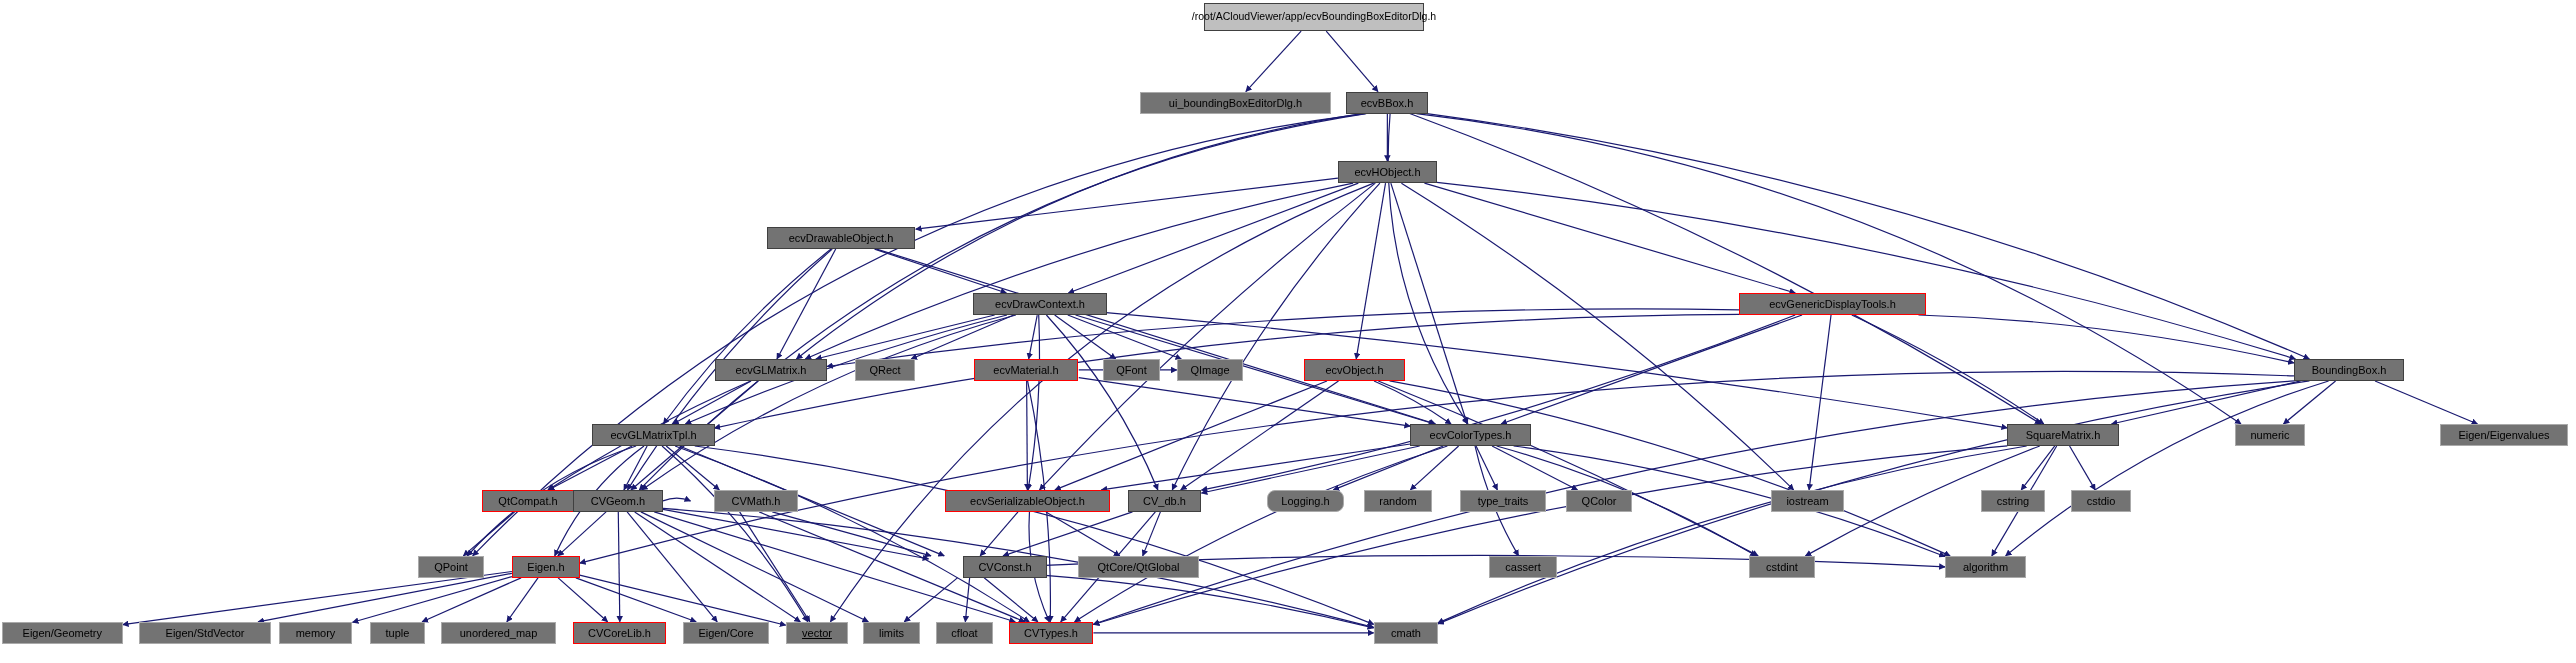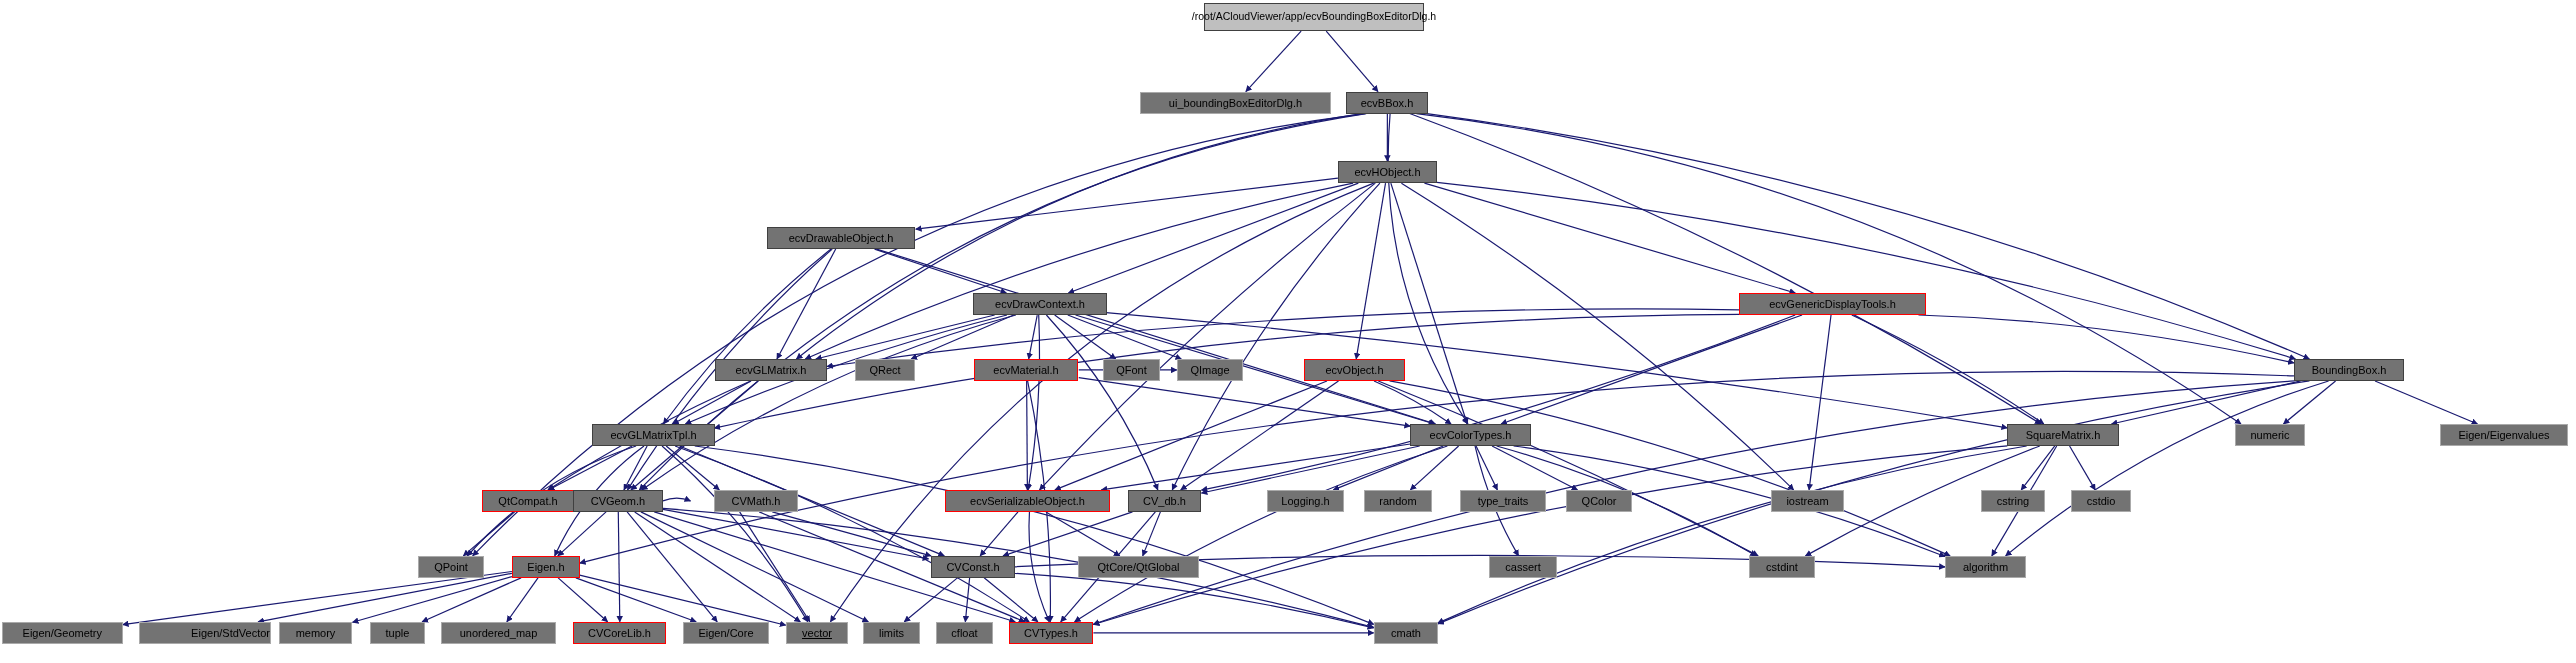--- a/index.html
+++ b/index.html
@@ -165,36 +165,36 @@
       <div class="node solid" style="left: 592px; top: 424px; width: 123px; height: 22px; font-size: 11px;"><span>ecvGLMatrixTpl.h</span></div>
       <div class="node solid" style="left: 1410px; top: 424px; width: 121px; height: 22px; font-size: 11px;"><span>ecvColorTypes.h</span></div>
       <div class="node solid" style="left: 2007px; top: 424px; width: 112px; height: 22px; font-size: 11px;"><span>SquareMatrix.h</span></div>
       <div class="node plain" style="left: 2235px; top: 424px; width: 70px; height: 22px; font-size: 11px;"><span>numeric</span></div>
       <div class="node plain" style="left: 2440px; top: 424px; width: 128px; height: 22px; font-size: 11px;"><span>Eigen/Eigenvalues</span></div>
       <div class="node red" style="left: 482px; top: 490px; width: 92px; height: 22px; font-size: 11px;"><span>QtCompat.h</span></div>
       <div class="node solid" style="left: 573px; top: 490px; width: 90px; height: 22px; font-size: 11px;"><span>CVGeom.h</span></div>
       <div class="node plain" style="left: 690px; top: 490px; width: 84px; height: 22px; font-size: 11px; margin-left: 24px;"><span>CVMath.h</span></div>
       <div class="node red" style="left: 945px; top: 490px; width: 165px; height: 22px; font-size: 11px;"><span>ecvSerializableObject.h</span></div>
       <div class="node solid" style="left: 1128px; top: 490px; width: 73px; height: 22px; font-size: 11px;"><span>CV_db.h</span></div>
-      <div class="node plain" style="left: 1267px; top: 490px; width: 77px; height: 22px; font-size: 11px;"><span>Logging.h</span></div>
+      <div class="node plain" style="left: 1267px; top: 490px; width: 77px; height: 22px; font-size: 11px; border-radius: 8px;"><span>Logging.h</span></div>
       <div class="node plain" style="left: 1364px; top: 490px; width: 68px; height: 22px; font-size: 11px;"><span>random</span></div>
       <div class="node plain" style="left: 1460px; top: 490px; width: 86px; height: 22px; font-size: 11px;"><span>type_traits</span></div>
       <div class="node plain" style="left: 1566px; top: 490px; width: 66px; height: 22px; font-size: 11px;"><span>QColor</span></div>
       <div class="node plain" style="left: 1771px; top: 490px; width: 73px; height: 22px; font-size: 11px;"><span>iostream</span></div>
       <div class="node plain" style="left: 1981px; top: 490px; width: 64px; height: 22px; font-size: 11px;"><span>cstring</span></div>
       <div class="node plain" style="left: 2071px; top: 490px; width: 60px; height: 22px; font-size: 11px;"><span>cstdio</span></div>
       <div class="node plain" style="left: 418px; top: 556px; width: 66px; height: 22px; font-size: 11px;"><span>QPoint</span></div>
       <div class="node red" style="left: 512px; top: 556px; width: 68px; height: 22px; font-size: 11px;"><span>Eigen.h</span></div>
-      <div class="node solid" style="left: 931px; top: 556px; width: 84px; height: 22px; font-size: 11px;"><span>CVConst.h</span></div>
+      <div class="node solid" style="left: 963px; top: 556px; width: 84px; height: 22px; font-size: 11px;"><span>CVConst.h</span></div>
       <div class="node plain" style="left: 1078px; top: 556px; width: 121px; height: 22px; font-size: 11px;"><span>QtCore/QtGlobal</span></div>
       <div class="node plain" style="left: 1489px; top: 556px; width: 68px; height: 22px; font-size: 11px;"><span>cassert</span></div>
       <div class="node plain" style="left: 1749px; top: 556px; width: 66px; height: 22px; font-size: 11px;"><span>cstdint</span></div>
       <div class="node plain" style="left: 1945px; top: 556px; width: 81px; height: 22px; font-size: 11px;"><span>algorithm</span></div>
       <div class="node plain" style="left: 1.8px; top: 622px; width: 121px; height: 22px; font-size: 11px;"><span>Eigen/Geometry</span></div>
-      <div class="node plain" style="left: 139px; top: 622px; width: 132px; height: 22px; font-size: 11px; justify-content: flex-end;"><span>Eigen/StdVector</span></div>
+      <div class="node plain" style="left: 139px; top: 622px; width: 132px; height: 22px; font-size: 11px;"><span>Eigen/StdVector</span></div>
       <div class="node plain" style="left: 279px; top: 622px; width: 73px; height: 22px; font-size: 11px;"><span>memory</span></div>
       <div class="node plain" style="left: 370px; top: 622px; width: 55px; height: 22px; font-size: 11px;"><span>tuple</span></div>
       <div class="node plain" style="left: 441px; top: 622px; width: 115px; height: 22px; font-size: 11px;"><span>unordered_map</span></div>
       <div class="node red" style="left: 573px; top: 622px; width: 93px; height: 22px; font-size: 11px;"><span>CVCoreLib.h</span></div>
       <div class="node plain" style="left: 683px; top: 622px; width: 86px; height: 22px; font-size: 11px;"><span>Eigen/Core</span></div>
       <div class="node plain" style="left: 786px; top: 622px; width: 62px; height: 22px; font-size: 11px; text-decoration: underline;"><span>vector</span></div>
       <div class="node plain" style="left: 863px; top: 622px; width: 57px; height: 22px; font-size: 11px;"><span>limits</span></div>
       <div class="node plain" style="left: 936px; top: 622px; width: 57px; height: 22px; font-size: 11px;"><span>cfloat</span></div>
       <div class="node red" style="left: 1009px; top: 622px; width: 84px; height: 22px; font-size: 11px;"><span>CVTypes.h</span></div>
       <div class="node plain" style="left: 1374px; top: 622px; width: 64px; height: 22px; font-size: 11px;"><span>cmath</span></div>

